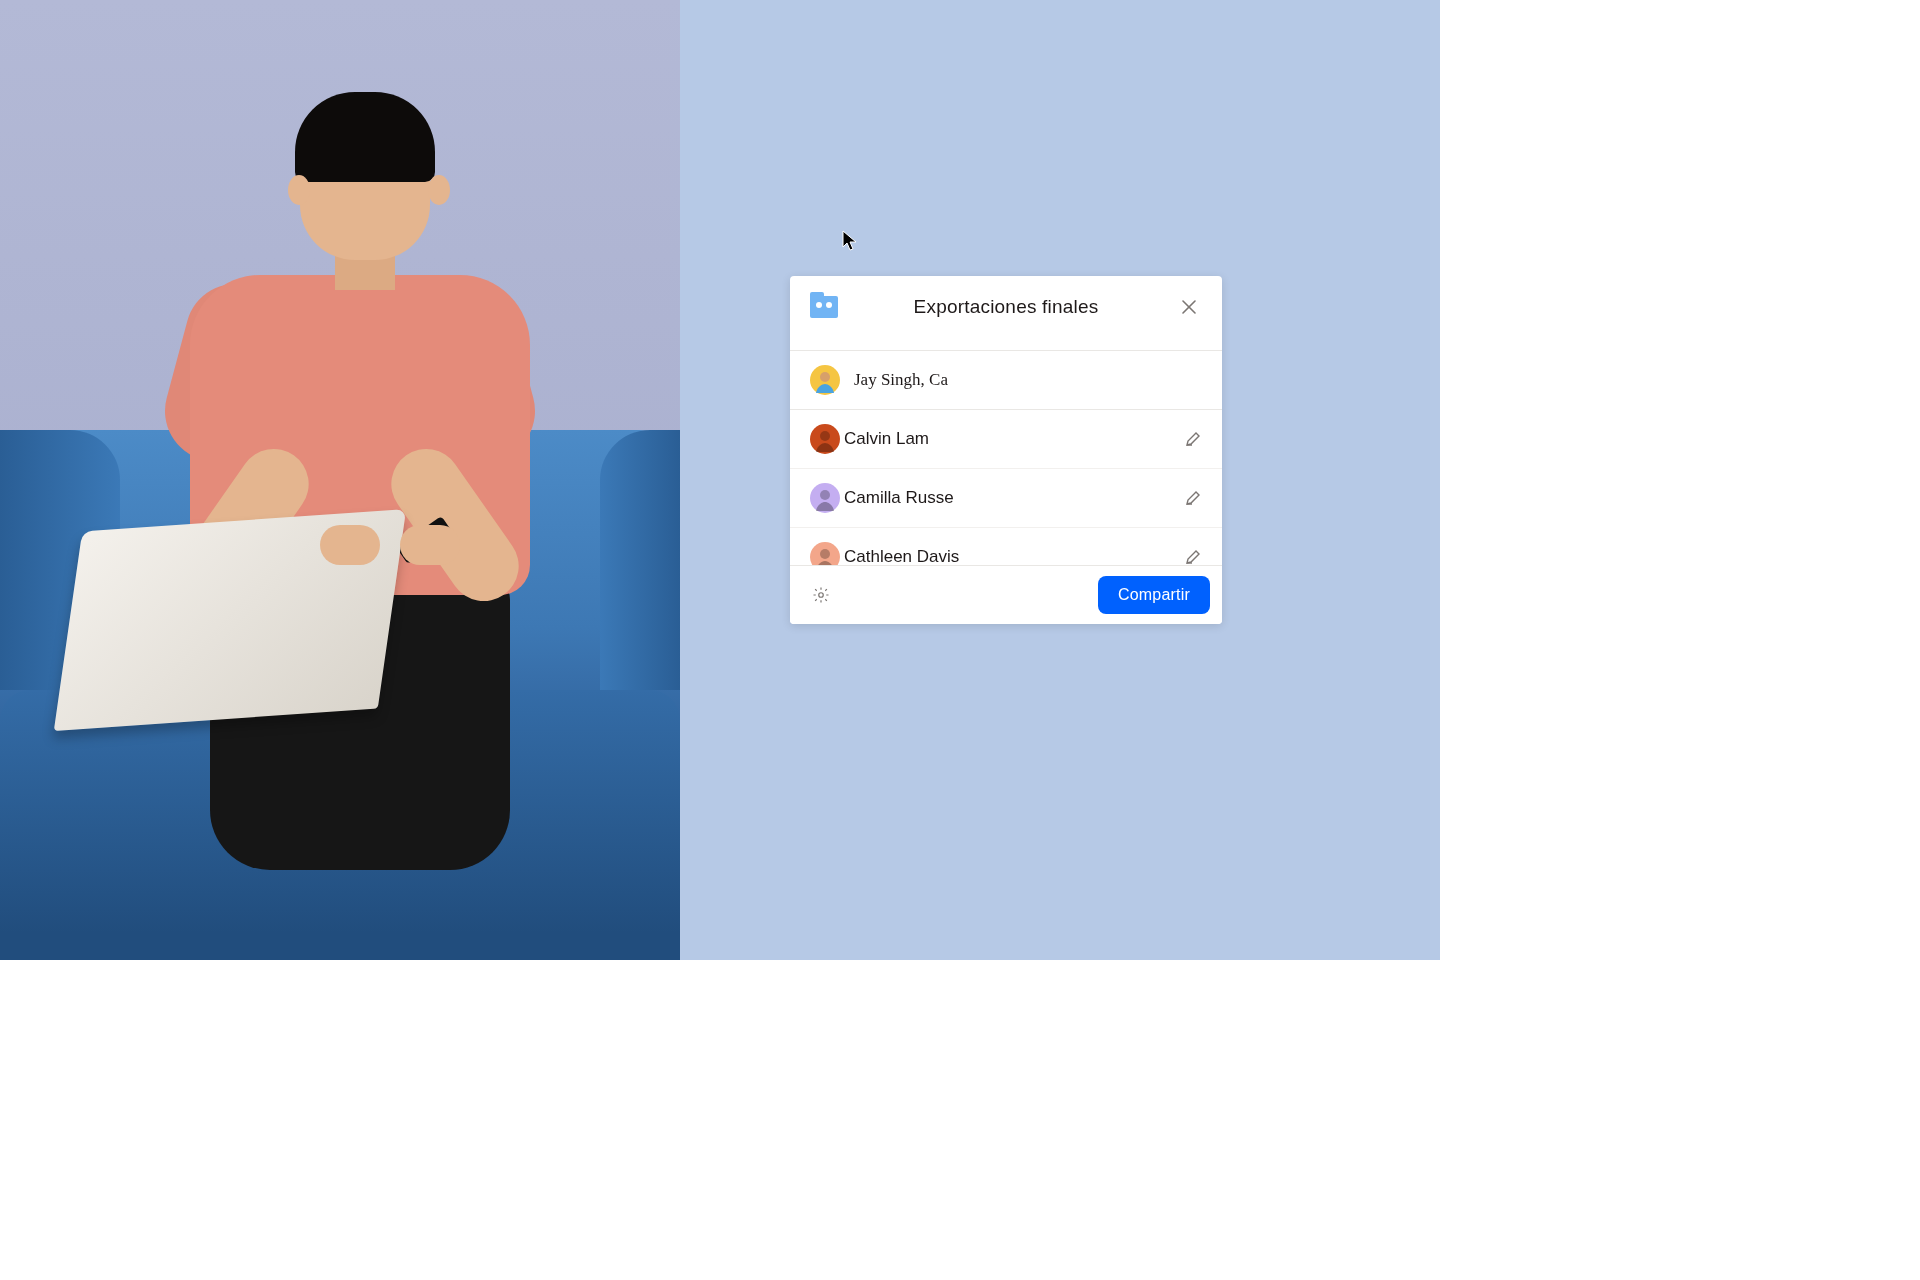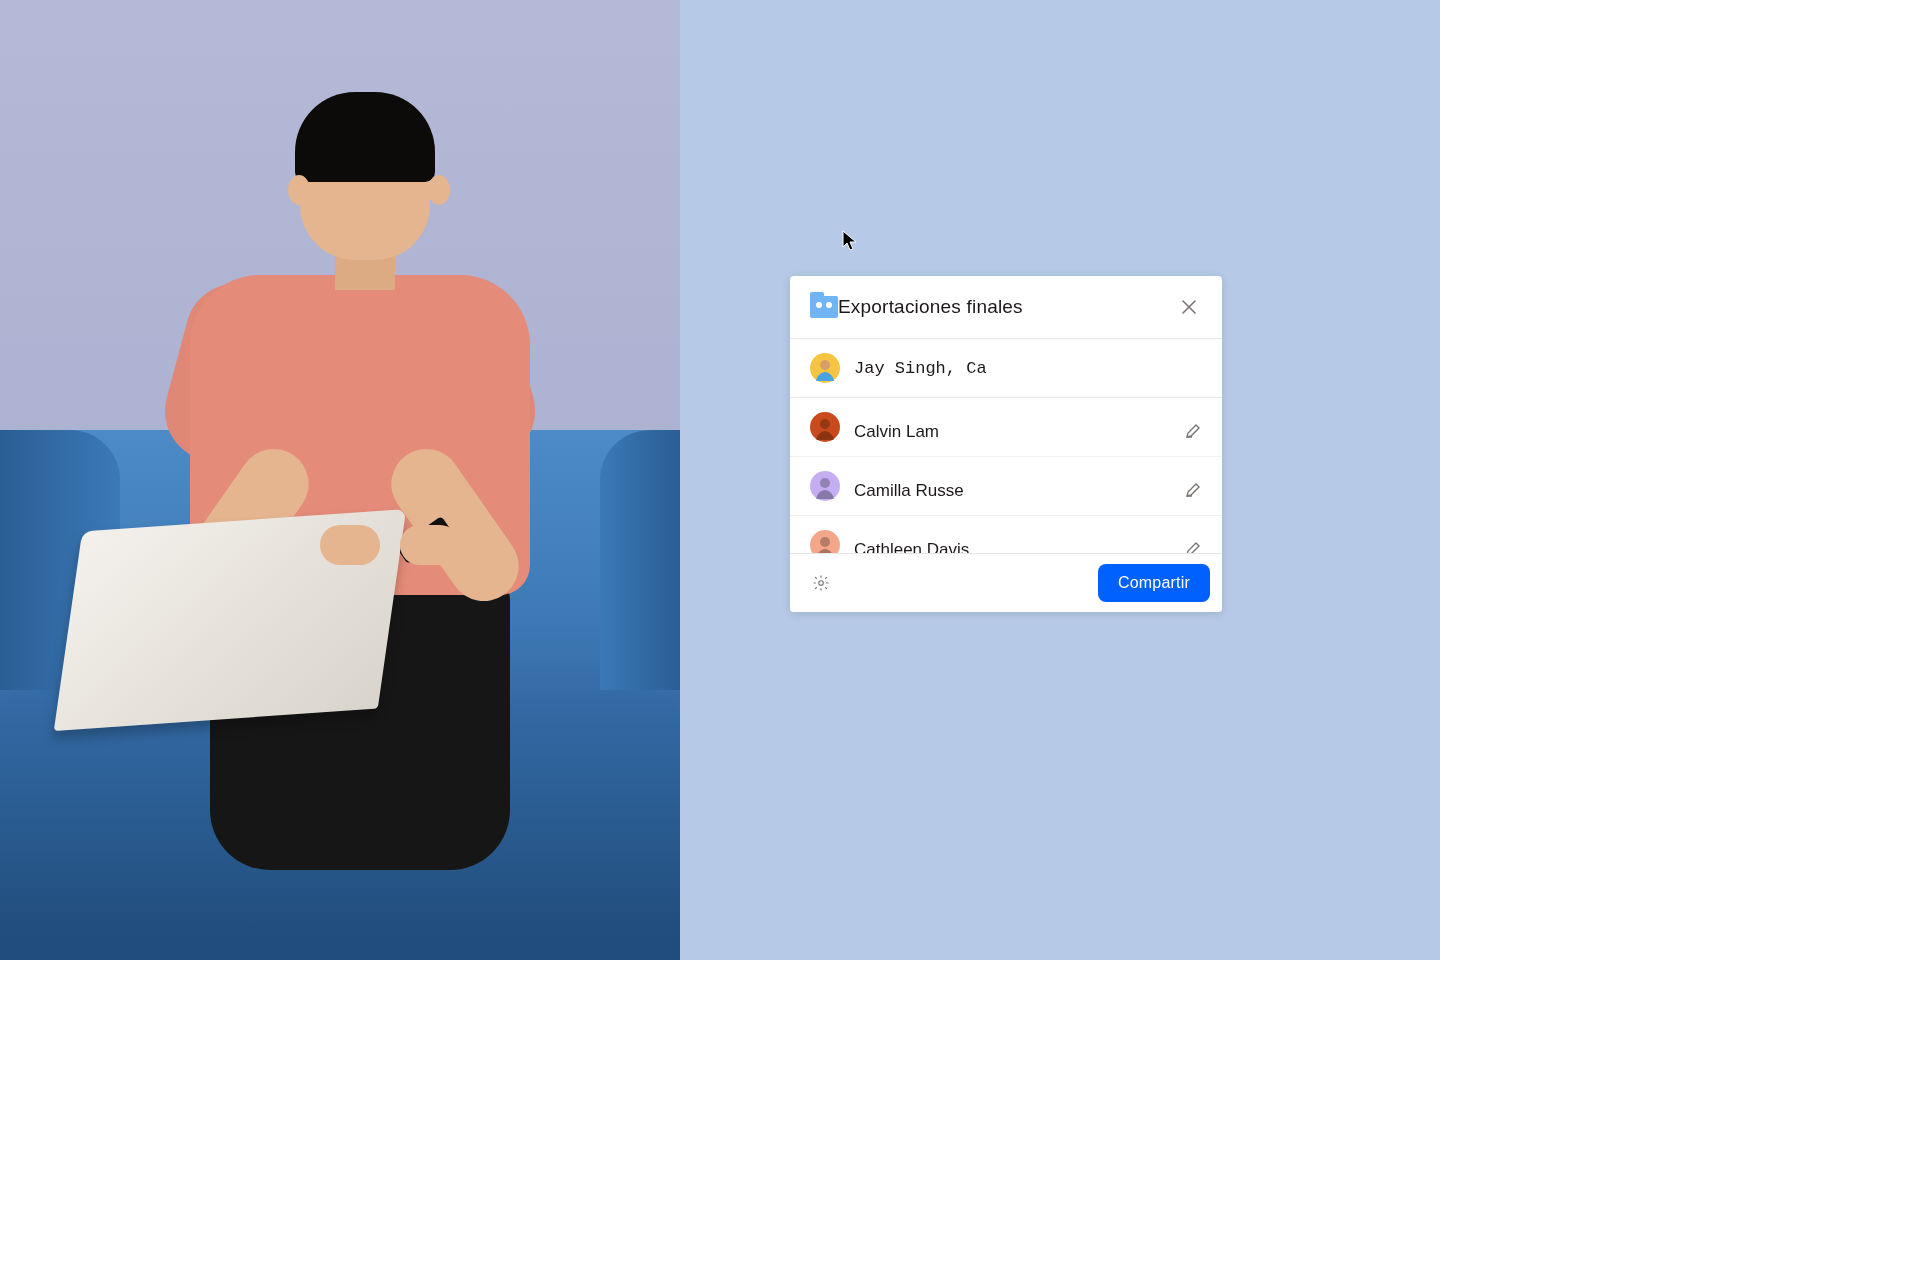--- a/index.html
+++ b/index.html
@@ -46,42 +46,42 @@
     .laptop { position:absolute; left:-80px; top:420px; width:320px; height:200px;
       background:linear-gradient(135deg,#f4f1ec,#d9d4cb); transform:skewX(-12deg) rotate(-4deg);
       border-radius:10px 10px 4px 4px; box-shadow:0 8px 12px rgba(0,0,0,.25); }
     .hands { width:60px; height:40px; background:#e4b58f; border-radius:30px;
       position:absolute; left:170px; top:425px; box-shadow:80px 0 #e4b58f; }
 
     
     .dialog { position:absolute; left:110px; top:276px; width:432px; background:#fff;
       border-radius:4px; box-shadow:0 2px 10px rgba(0,0,0,.12); overflow:hidden;
       font-size:17px; color:#1e1919; display:flex; flex-direction:column; }
-    .hdr { display:flex; align-items:center; padding:16px 18px 16px 20px;
-      border-bottom:1px solid #e9e7e4; }
+    .hdr { display:flex; align-items:center; padding:16px 18px 28px 20px;
+      border-bottom:1px solid #e9e7e4;text-align:center; }
     .folder-ico { width:28px; height:22px; position:relative; }
     .folder-ico .body { position:absolute; inset:0; background:#71b4f4; border-radius:2px; }
     .folder-ico .tab  { position:absolute; top:-4px; left:0; width:14px; height:8px;
       background:#71b4f4; border-radius:2px 2px 0 0; }
     .folder-ico .dots { position:absolute; left:6px; top:6px; width:6px; height:6px;
       background:#fff; border-radius:50%; box-shadow:10px 0 #fff; }
     .hdr-title { flex:1; font-weight:400; letter-spacing:.2px; font-size:19px; }
     .close-x { width:30px; height:30px; display:flex; align-items:center; justify-content:center;
       cursor:pointer; color:#7b7673; border-radius:4px; }
 
     .input-row { display:flex; align-items:center; gap:14px; padding:14px 18px 14px 20px;
       border-bottom:1px solid #e9e7e4; }
     .avatar { width:30px; height:30px; border-radius:50%; flex:0 0 30px;
       display:flex; align-items:center; justify-content:center; }
     .avatar svg { width:100%; height:100%; }
     .share-input { flex:1; border:none; outline:none; font-size:17px; color:#1e1919;
-      font-family:Liberation Mono, monospace; background:transparent; }
+      font-family:Liberation Serif, serif; background:transparent; }
 
     .list { max-height:155px; overflow:hidden; }
-    .row  { display:flex; align-items:flex-end; gap:14px; padding:14px 18px 14px 20px;
+    .row  { display:flex; align-items:center; gap:4px; padding:14px 18px 14px 20px;
       border-bottom:1px solid #f2f0ee; position:relative; }
     .row:last-child { border-bottom:none; }
     .row .name { flex:1; font-size:17px; }
     .perm-ico { width:22px; height:22px; color:#7b7673; display:flex; align-items:center;
       justify-content:center; cursor:pointer; border-radius:4px; }
 
     .ftr { display:flex; align-items:center; justify-content:space-between;
       padding:10px 12px 10px 18px; border-top:1px solid #e9e7e4; background:#fff; }
     .gear { width:26px; height:26px; display:flex; align-items:center; justify-content:center;
       cursor:pointer; color:#7b7673; border-radius:4px; }

